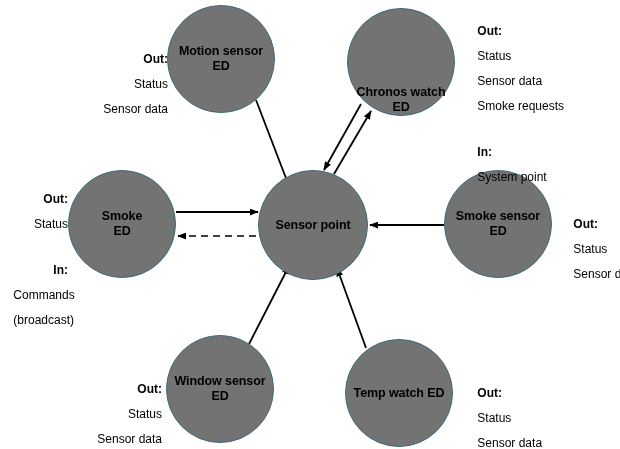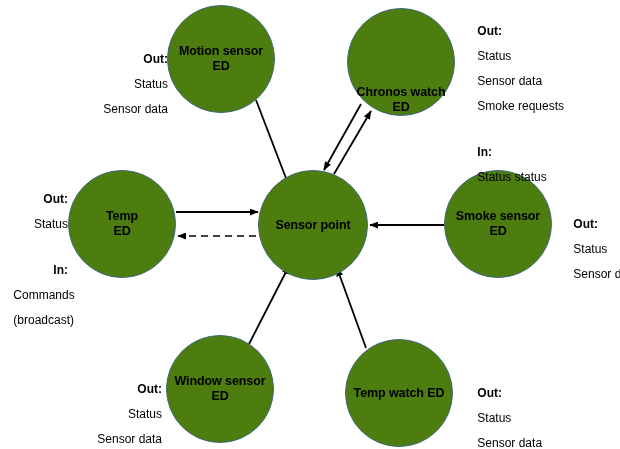--- a/index.html
+++ b/index.html
@@ -18,21 +18,21 @@
   #edges-layer {
     position: absolute;
     left: 0;
     top: 0;
     width: 620px;
     height: 449px;
   }
   .node {
     position: absolute;
     border-radius: 50%;
-    background: #4d7c0f;
+    background: #737373;
     border: 1.2px solid #3d6b7a;
     box-sizing: border-box;
     display: flex;
     align-items: center;
     justify-content: center;
     text-align: center;
     z-index: 2;
   }
   .node-label {
     font-size: 12.5px;
@@ -93,21 +93,21 @@
 
   <div class="node" style="left:347px; top:8px; width:108px; height:108px;align-items:flex-end;">
     <div class="node-label">
       <span>Chronos watch</span><br>
       <span>ED</span>
     </div>
   </div>
 
   <div class="node" style="left:68px; top:170px; width:108px; height:108px;">
     <div class="node-label">
-      <span>Temp</span><br>
+      <span>Smoke</span><br>
       <span>ED</span>
     </div>
   </div>
 
   <div class="node" style="left:258px; top:170px; width:110px; height:110px;">
     <div class="node-label">
       <span>Sensor point</span>
     </div>
   </div>
 
@@ -137,21 +137,21 @@
     <span>Sensor data</span>
   </div>
 
   <div class="io-block align-left" style="left:464px; top:12px; width:130px;">
     <span class="io-head">Out:</span><br>
     <span>Status</span><br>
     <span>Sensor data</span><br>
     <span>Smoke requests</span>
     <span class="io-gap"></span>
     <span class="io-head">In:</span><br>
-    <span>Status status</span>
+    <span>System point</span>
   </div>
 
   <div class="io-block align-right" style="left:0px; top:180px; width:68px;">
     <span class="io-head">Out:</span><br>
     <span>Status</span>
     <span class="io-gap"></span>
     <span class="io-head">In:</span><br>
     <span>Commands</span><br>
     <span>(broadcast)</span>
   </div>

